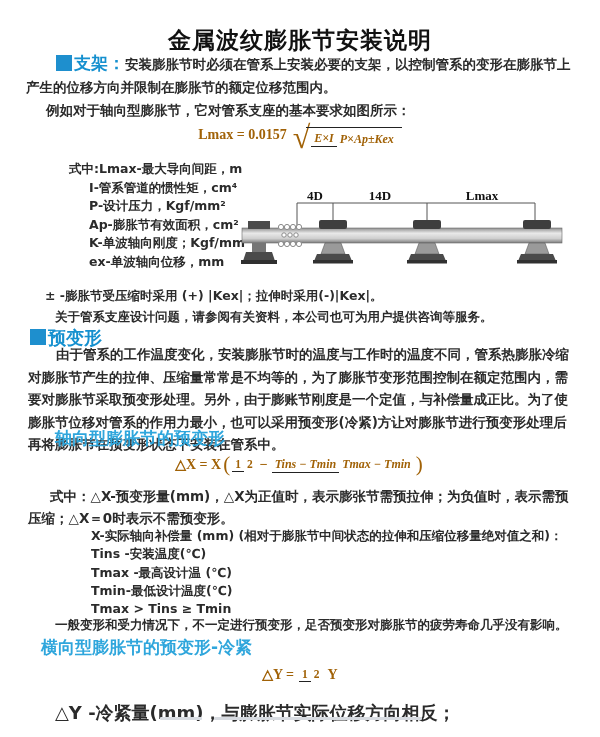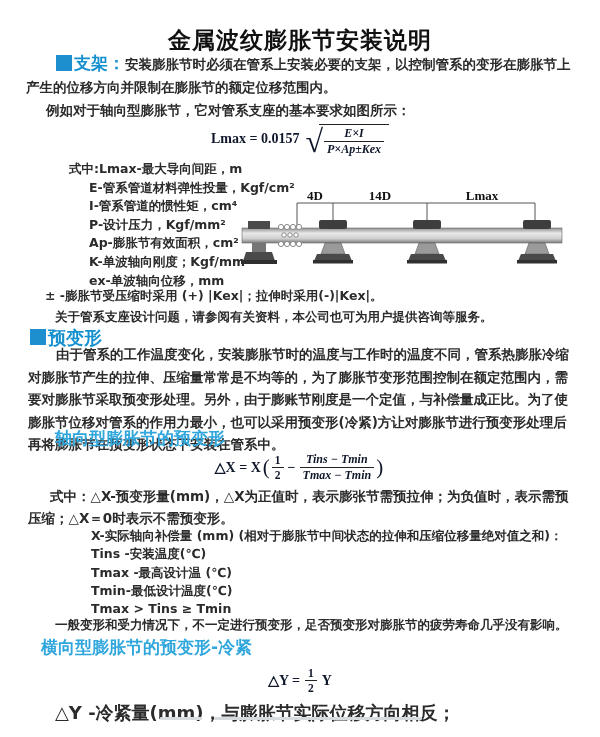--- a/index.html
+++ b/index.html
@@ -32,27 +32,27 @@
   .defs1 li { padding-left:20px; }
   .defs1 li.first { padding-left:0; }
   .defs2 { top:527px; left:55px; width:540px; line-height:18.3px; }
   .def-note  { position:absolute; top:288px; left:45px; width:540px; font-size:12.5px; font-weight:600; }
   .def-note2 { position:absolute; top:309px; left:55px; width:540px; font-size:12.5px; font-weight:600; }
   .note-general { position:absolute; top:617px; left:55px; width:530px; font-size:12.5px; font-weight:600; }
   .last-line { position:absolute; top:701px; left:55px; width:500px; font-size:18px; font-weight:600; }
 
   
   .formula { position:absolute; left:0; width:100%; display:flex; justify-content:center; align-items:center;
-             font-family:"Liberation Serif", serif; font-weight:bold; color:#0f172a; }
+             font-family:"Liberation Serif", serif; font-weight:bold; color:#a16207; }
   .f1 { top:122px; }
   .f1 .f-lhs { font-size:14px; margin-right:6px; }
   .sqrt { font-size:32px; font-weight:normal; line-height:26px; margin-right:-4px; transform:translateY(2px); }
   .sqrt-body { border-top:1.6px solid #222; padding:1px 5px 0 5px; transform:translateY(2px); }
-  .frac { display:inline-flex; flex-direction:column; text-align:center;
-          font-family:"Liberation Serif", serif; font-style:italic; font-size:12px; line-height:1.25; vertical-align:middle; }
+  .frac { display:inline-flex; flex-direction:row; text-align:center;
+          font-family:"Liberation Serif", serif; font-style:italic; font-size:12px; line-height:1.25; vertical-align:middle;align-items:center; }
   .frac .num { border-bottom:1px solid #222; padding:0 3px; }
   .frac .den { padding:0 3px; }
   .f2 { top:452px; font-size:14px; }
   .f2 .paren { font-size:21px; font-weight:normal; margin:0 2px; }
   .f2 .half { font-style:normal; font-size:11.5px; }
   .f2 .minus { margin:0 4px; }
   .f3 { top:666px; font-size:14px; }
   .f3 .half { font-style:normal; font-size:11.5px; margin:0 5px; }
 
   
@@ -82,21 +82,20 @@
     <span class="sqrt-body">
       <span class="frac">
         <span class="num">E×I</span>
         <span class="den">P×Ap±Kex</span>
       </span>
     </span>
   </div>
 
   <ul class="defs defs1">
     <li class="first">式中:Lmax-最大导向间距，m</li>
-    <li>E-管系管道材料弹性投量，Kgf/cm²</li>
     <li>I-管系管道的惯性矩，cm⁴</li>
     <li>P-设计压力，Kgf/mm²</li>
     <li>Ap-膨胀节有效面积，cm²</li>
     <li>K-单波轴向刚度；Kgf/mm</li>
     <li>ex-单波轴向位移，mm</li>
   </ul>
   <div class="def-note">± -膨胀节受压缩时采用 (+) |Kex|；拉伸时采用(-)|Kex|。</div>
   <div class="def-note2">关于管系支座设计问题，请参阅有关资料，本公司也可为用户提供咨询等服务。</div>
 
   <svg class="diagram" viewBox="0 0 332 88" xmlns="http://www.w3.org/2000/svg">

